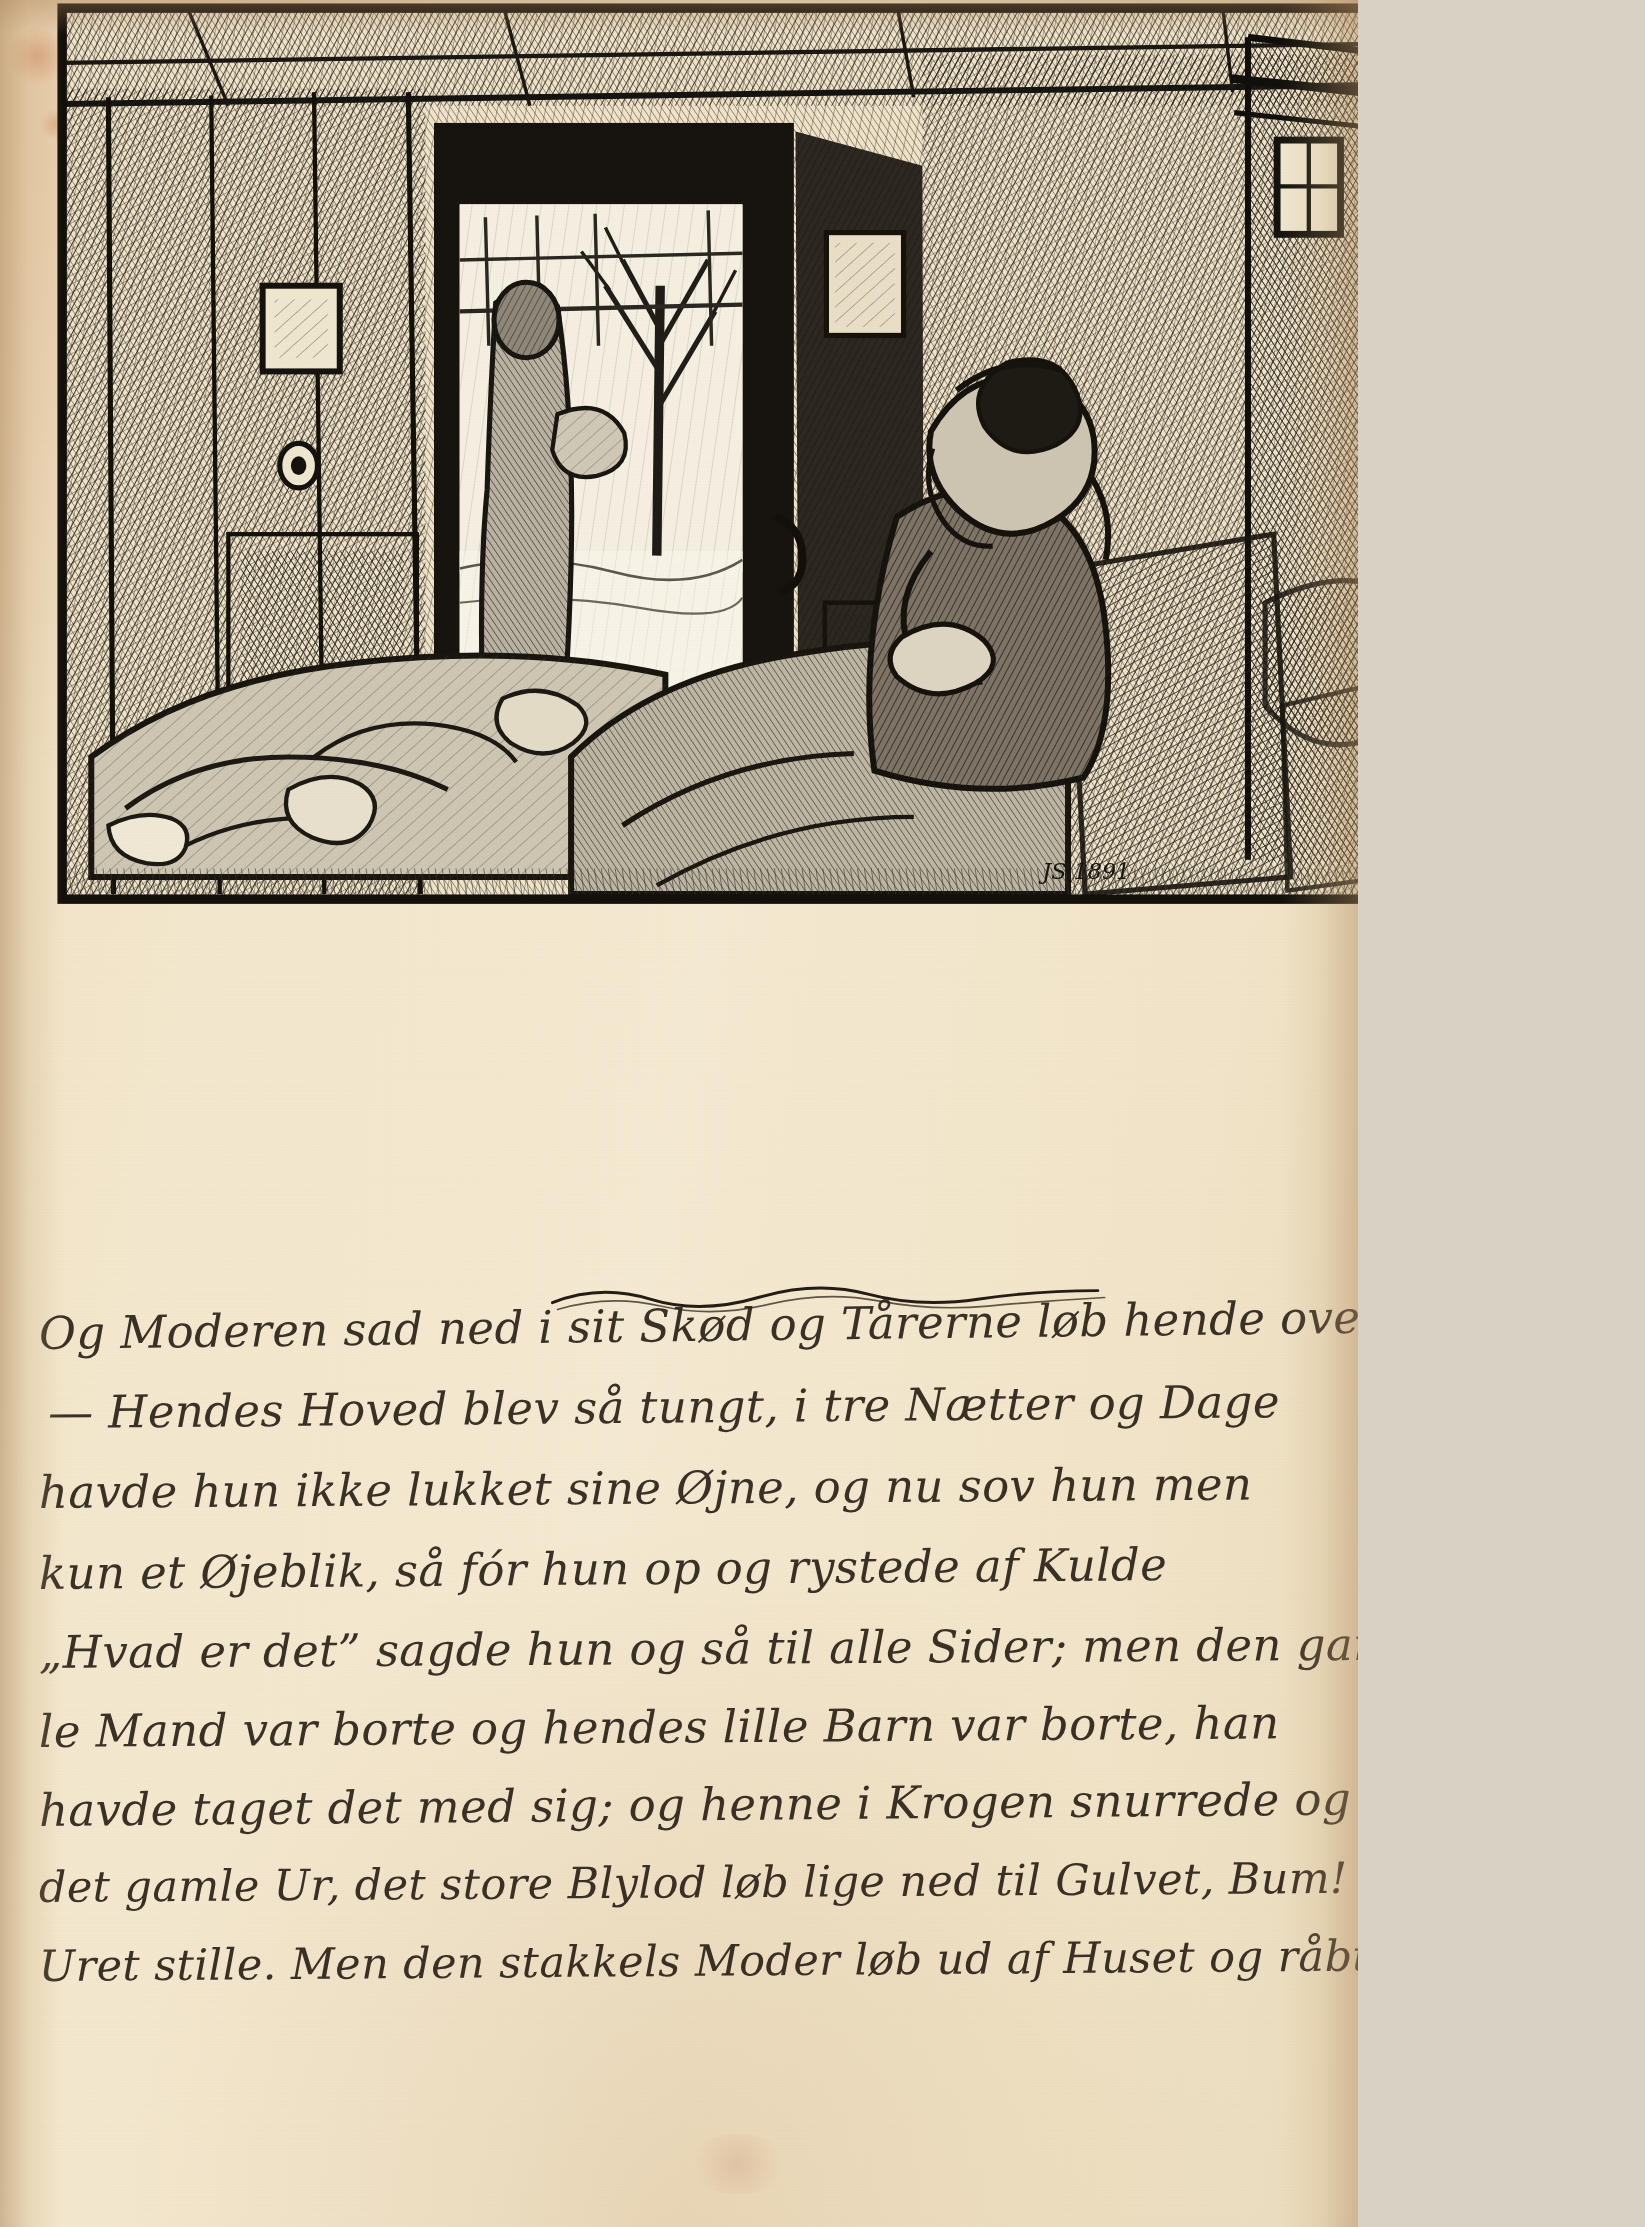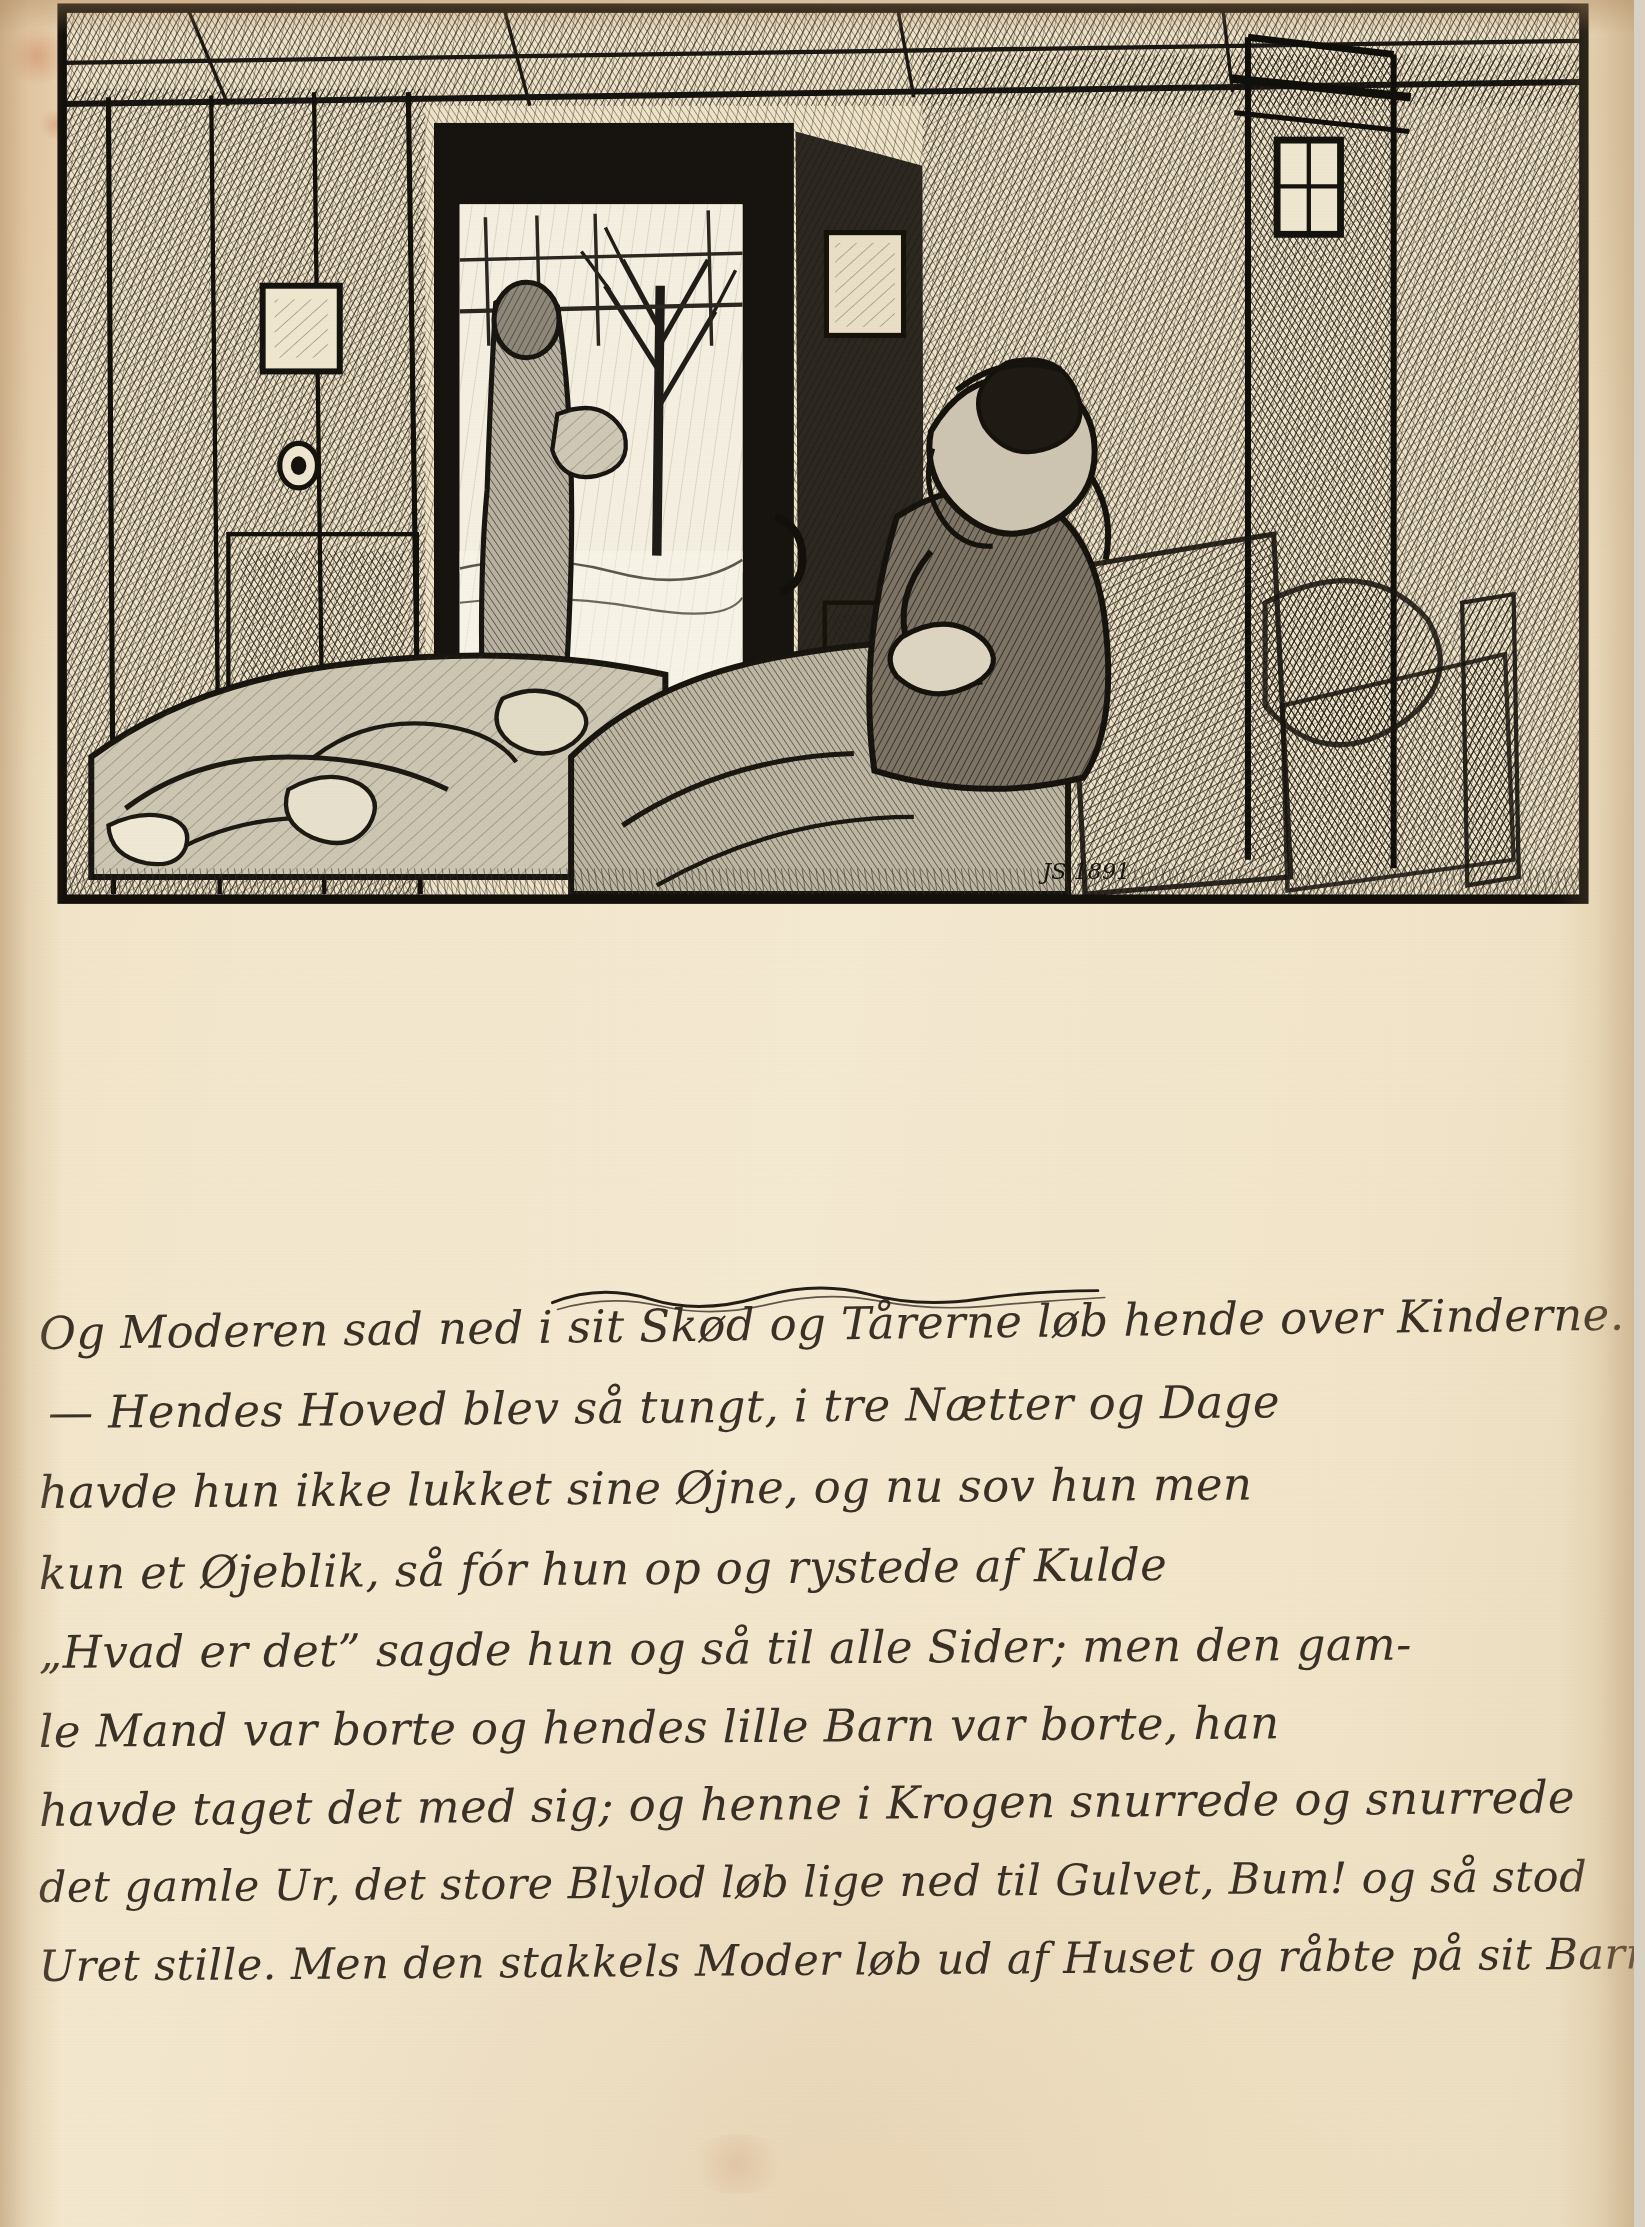--- a/index.html
+++ b/index.html
@@ -2,21 +2,21 @@
 <html style="font-size:13.7px"><head>
 <meta charset="utf-8">
 <style>
   html, body {
     margin: 0;
     padding: 0;
     background: #d8d2c4;
   }
   .page {
     position: relative;
-    width: 1634px;
+    width: 1358px;
     height: 2227px;
     overflow: hidden;
     background: #22c55e;
     font-family: "Liberation Serif", serif;
   }
   
   .paper-bg {
     position: absolute;
     inset: 0;
     background:

